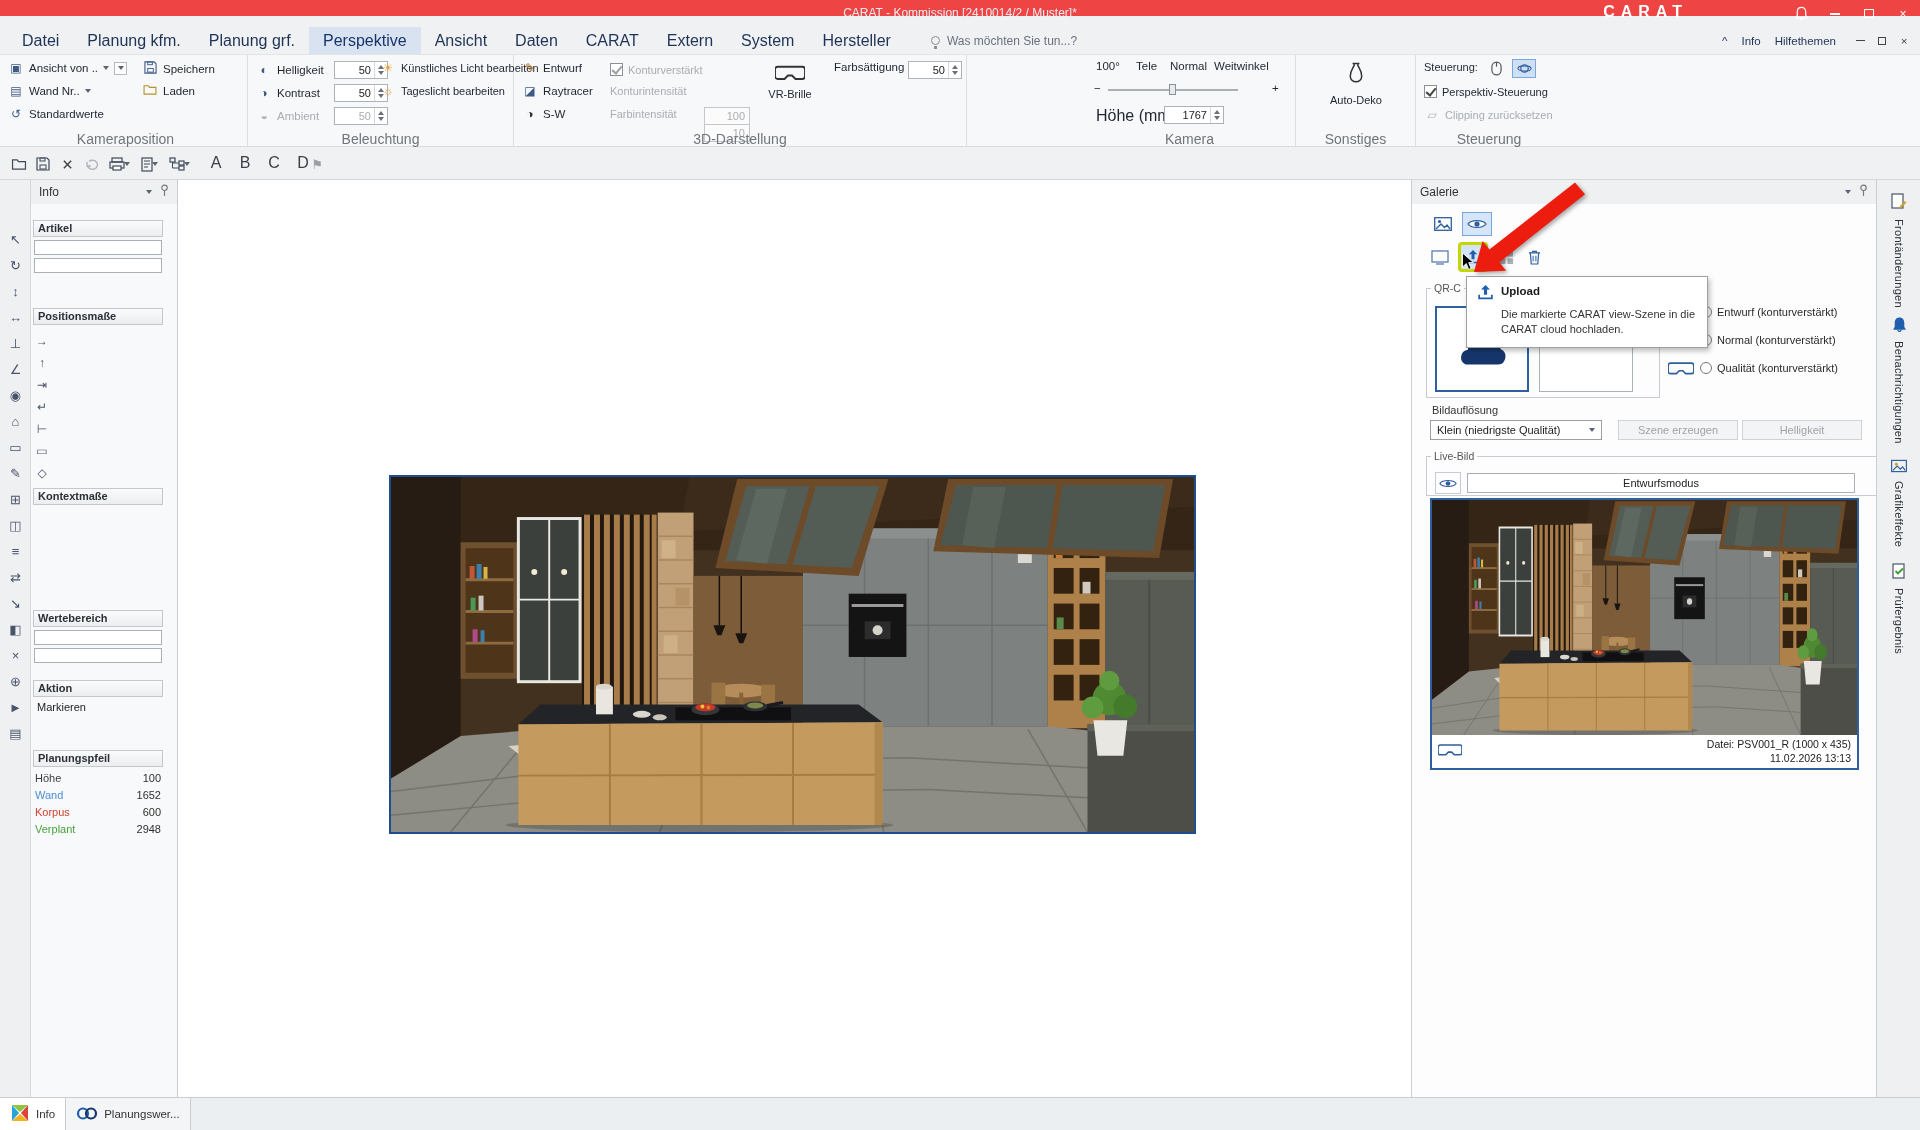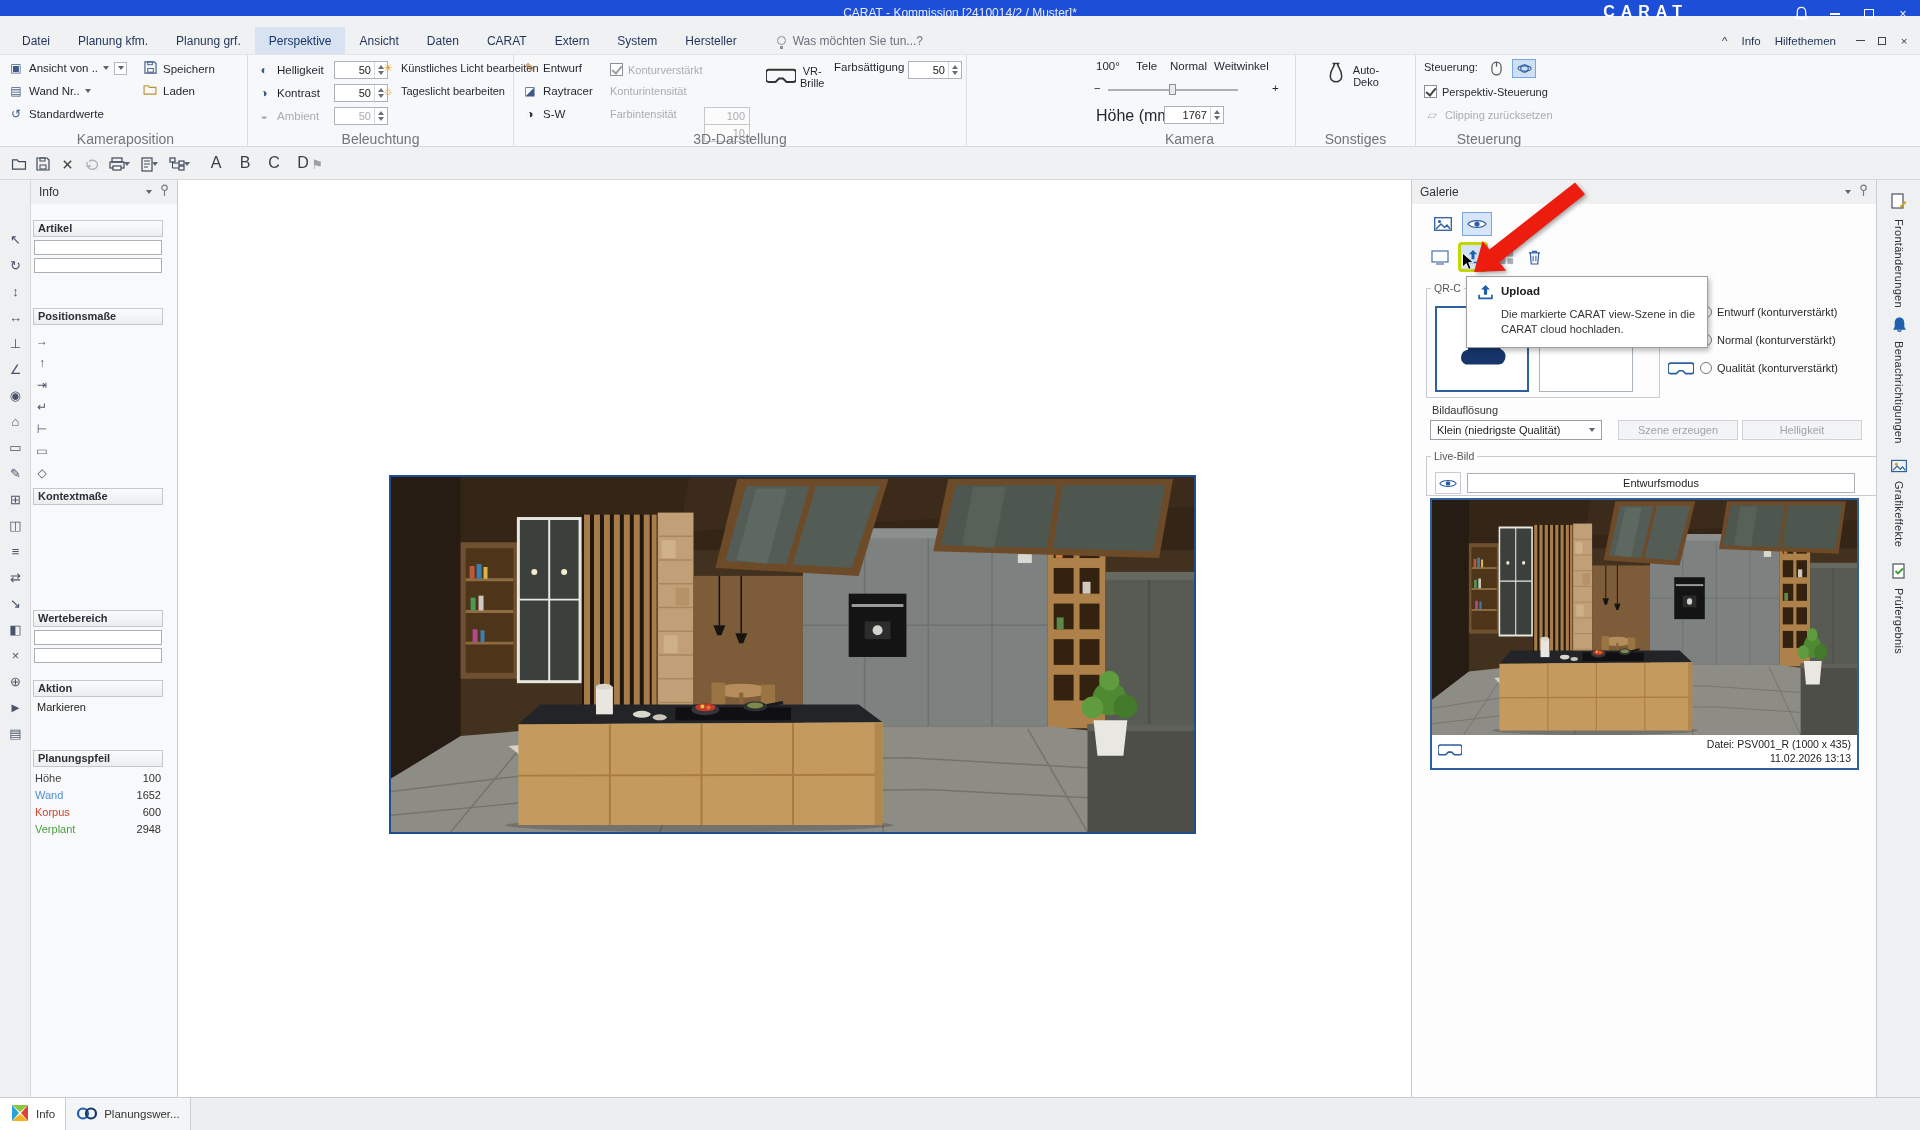--- a/index.html
+++ b/index.html
@@ -1,29 +1,29 @@
 <!DOCTYPE html>
 <html><head>
 <meta charset="utf-8">
 <style>
   * { margin:0; padding:0; box-sizing:border-box; }
   html,body { width:1920px; height:1130px; overflow:hidden; font-family:"Liberation Sans",sans-serif; font-size:12px; color:#222; background:#fff; }
   #app { position:relative; width:1920px; height:1130px; background:#f0f1f2; overflow:hidden; }
 
   
-  .titlebar { position:absolute; left:0; top:0; width:1920px; height:16px; background:#1d4ed8; color:#fff; }
+  .titlebar { position:absolute; left:0; top:0; width:1920px; height:16px; background:#ef4444; color:#fff; }
   .titlebar .title { position:absolute; left:50%; top:6px; transform:translateX(-50%); font-size:12px; color:#e8edf5; }
   .brand { position:absolute; right:232px; top:3px; font-size:16px; font-weight:bold; letter-spacing:6px; color:#fff; }
   .winbtn { position:absolute; top:0; width:34px; height:27px; display:flex; align-items:center; justify-content:center; color:#fff; }
   .minbar { width:10px; height:2px; background:#fff; display:block; }
   .maxbox { width:10px; height:9px; border:1.5px solid #fff; display:block; }
 
   
   .menubar { position:absolute; left:0; top:27px; width:1920px; height:28px; background:#f0f1f2; display:flex; align-items:stretch; border-bottom:1px solid #e3e4e6; }
-  .mtab { display:flex; align-items:center; padding:0 14px; font-size:12px; color:#1f3358; cursor:default;text-align:right; }
+  .mtab { display:flex; align-items:center; padding:0 14px; font-size:16px; color:#1f3358; cursor:default;text-align:right; }
   .mtab.active { background:#d9e2f0; color:#16366b; }
   .assist { display:flex; align-items:center; gap:7px; margin-left:26px; color:#6a7280; }
   .bulb { width:9px; height:9px; border:1.5px solid #8a8f98; border-radius:50%; position:relative; }
   .bulb::after { content:""; position:absolute; left:2px; top:9px; width:3px; height:3px; background:#8a8f98; }
   .menu-right { margin-left:auto; display:flex; align-items:center; gap:14px; padding-right:6px; color:#1f3358; font-size:11.5px; }
   .mwin { display:flex; align-items:center; gap:2px; }
   .mwin span { width:20px; height:20px; display:flex; align-items:center; justify-content:center; color:#444; }
   .minbar2 { width:9px; height:1.5px; background:#444; display:block; }
   .maxbox2 { width:8px; height:8px; border:1.2px solid #444; display:block; }
 
@@ -38,21 +38,21 @@
   .spin { display:inline-flex; width:54px; height:18px; border:1px solid #abb2b9; background:#fff; }
   .spin .sv { flex:1; font-size:11px; text-align:right; padding:2px 3px 0 0; color:#222; }
   .spin .sb { width:13px; border-left:1px solid #d6d9dc; display:flex; flex-direction:column; align-items:center; justify-content:space-evenly; }
   .tu { width:0; height:0; border-left:3px solid transparent; border-right:3px solid transparent; border-bottom:4px solid #6a7078; }
   .td { width:0; height:0; border-left:3px solid transparent; border-right:3px solid transparent; border-top:4px solid #6a7078; }
   .dis, .dis .sv, .dis .ic { color:#a8adb3 !important; }
   .cb { width:13px; height:13px; border:1px solid #8a8f98; background:#fff; position:relative; display:inline-block; flex:none; }
   .cb.checked::after { content:""; position:absolute; left:3px; top:0px; width:4px; height:8px; border-right:2px solid #444; border-bottom:2px solid #444; transform:rotate(40deg); }
   .cb.checked.gray::after { border-color:#9aa0a6; }
   .fld { display:inline-flex; height:18px; border:1px solid #c3c8cd; background:#fbfbfb; font-size:11px; align-items:center; justify-content:flex-end; padding:0 4px; color:#a8adb3; }
-  .bigbtn { position:absolute; display:flex; align-items:center; gap:4px; font-size:11px; color:#1e2430; text-align:center; }
+  .bigbtn { position:absolute; display:flex; flex-direction:column; align-items:center; gap:4px; font-size:11px; color:#1e2430; text-align:center; }
   .iconbtn { display:inline-flex; align-items:center; justify-content:center; width:24px; height:19px; border:1px solid transparent; }
   .iconbtn.act { background:#cfe0f5; border-color:#7aa7dd; }
   .slider { position:relative; width:130px; height:14px; display:inline-block; }
   .strack { position:absolute; left:0; right:0; top:7px; height:2px; background:#aab0b6; }
   .stick { position:absolute; left:50%; top:2px; width:2px; height:4px; background:#8a9098; }
   .sthumb { position:absolute; left:47%; top:2px; width:7px; height:11px; background:#e8eaec; border:1px solid #8a9098; }
 
   
   .quickbar { position:absolute; left:0; top:147px; width:1920px; height:33px; background:#f0f1f2; border-bottom:1px solid #d5d7d9; }
   .qic { position:absolute; top:6px; width:22px; height:22px; display:flex; align-items:center; justify-content:center; }

